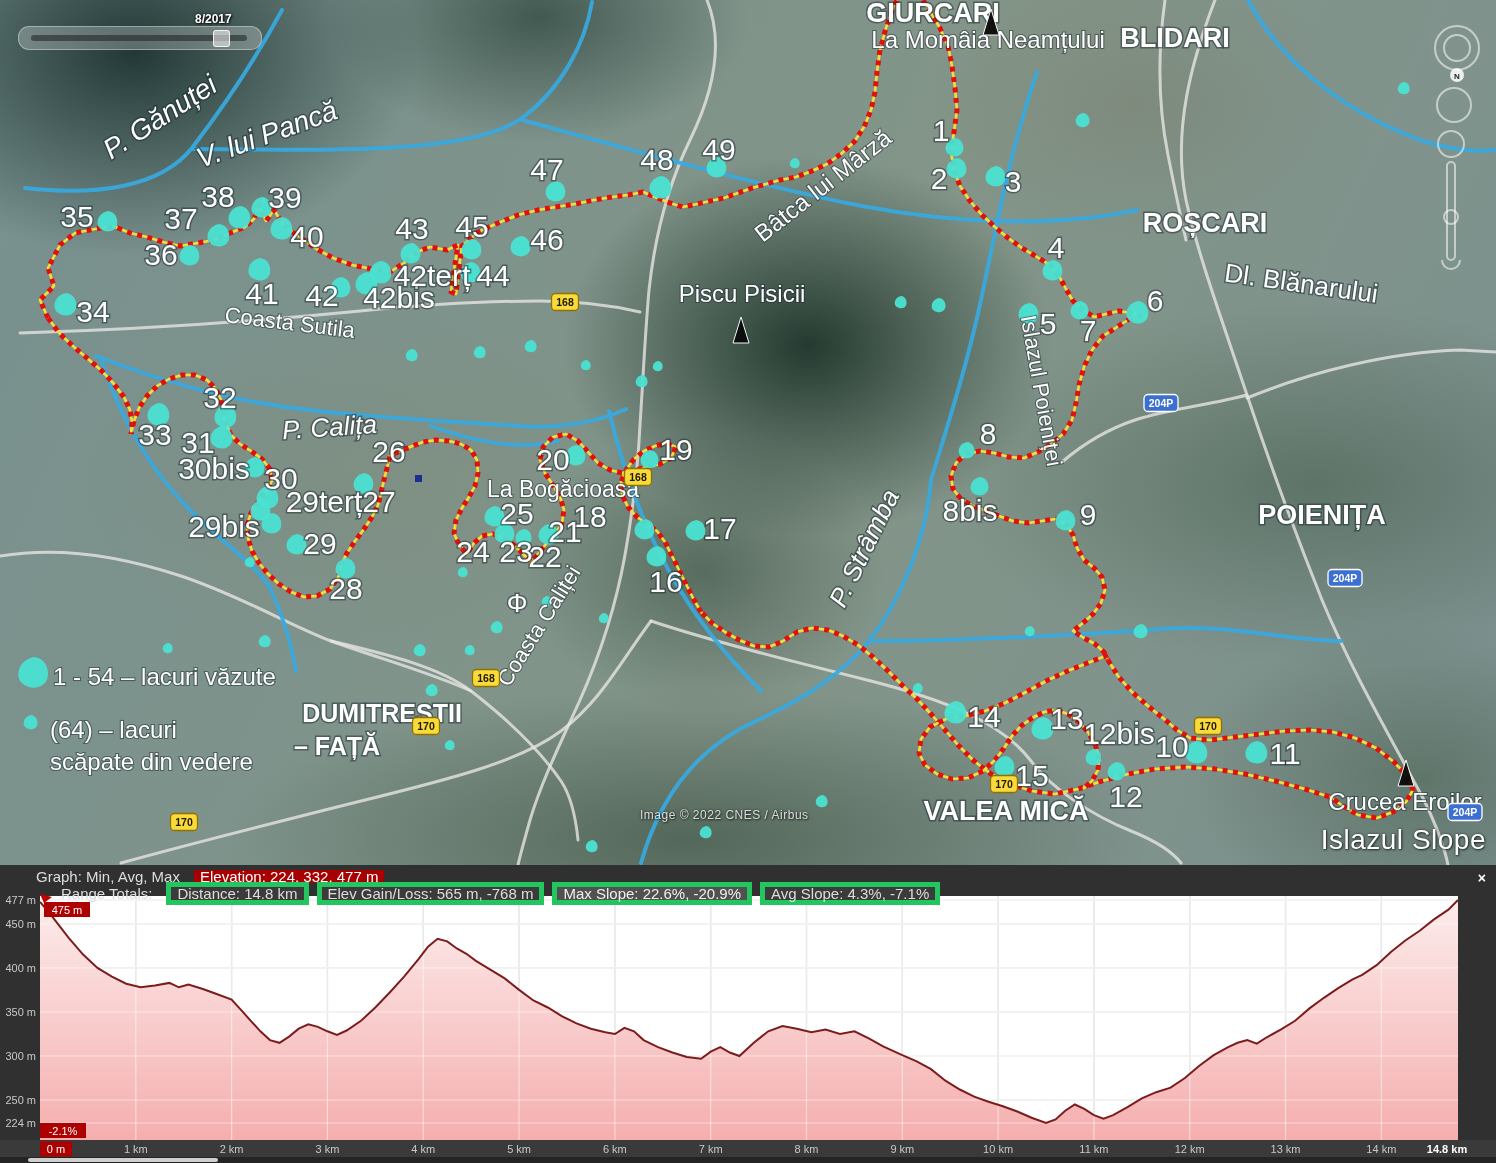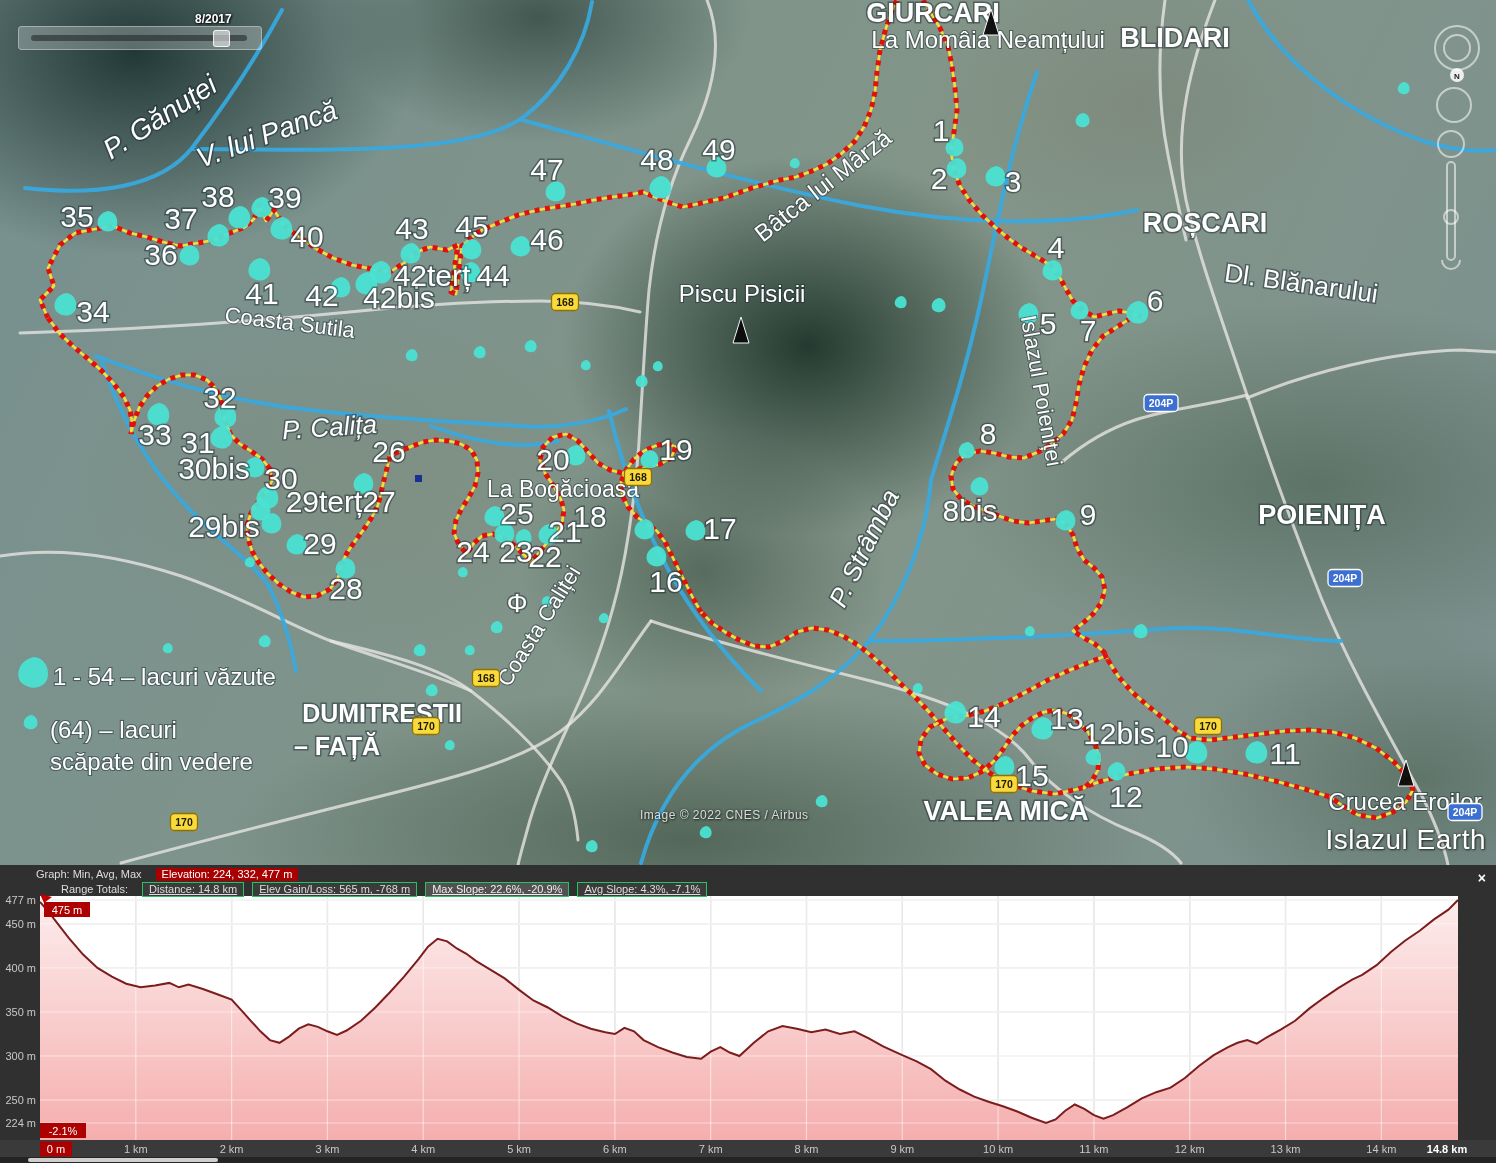--- a/index.html
+++ b/index.html
@@ -14,42 +14,42 @@
       radial-gradient(ellipse 260px 200px at 47% 66%,rgba(36,58,44,.45), rgba(36,58,44,0) 70%),
       radial-gradient(ellipse 520px 260px at 88% 56%,rgba(48,72,52,.42), rgba(48,72,52,0) 70%),
       radial-gradient(ellipse 640px 210px at 46% 97%,rgba(36,58,44,.5),  rgba(36,58,44,0) 72%),
       radial-gradient(ellipse 300px 200px at 76% 12%,rgba(118,120,102,.35),rgba(118,120,102,0) 70%),
       radial-gradient(ellipse 420px 240px at 24% 56%,rgba(128,134,112,.3),rgba(128,134,112,0) 70%),
       radial-gradient(ellipse 340px 220px at 95% 90%,rgba(60,82,60,.45), rgba(60,82,60,0) 70%),
       linear-gradient(115deg,#77908f,#839588 55%,#7c9190);}
   #map-svg{position:absolute;inset:0;}
   svg text{font-family:"Liberation Sans",sans-serif;}
   
-  #timeline{position:absolute;left:18px;top:26px;width:242px;height:22px;border-radius:4px;
+  #timeline{position:absolute;left:18px;top:26px;width:242px;height:22px;border-radius:11px;
     background:rgba(255,255,255,.26);border:1px solid rgba(255,255,255,.35);}
   #timeline .track{position:absolute;left:12px;top:8px;width:216px;height:6px;border-radius:3px;background:rgba(35,40,42,.6);}
   #timeline .handle{position:absolute;left:194px;top:3px;width:15px;height:15px;border-radius:3px;
     background:rgba(245,245,245,.55);border:1px solid rgba(255,255,255,.8);}
   #timeline .date{position:absolute;left:176px;top:-15px;color:#fff;font-size:12px;font-weight:bold;
     text-shadow:0 0 3px rgba(0,0,0,.9),1px 1px 2px rgba(0,0,0,.8);}
   
   .ovl{position:absolute;color:#fff;text-shadow:0 0 3px rgba(0,0,0,.6),1px 1px 2px rgba(0,0,0,.55);text-align:center;}
   #attribution{left:640px;top:808px;font-size:12px;color:rgba(255,255,255,.8);letter-spacing:.5px;}
   #ge-logo{right:10px;top:824px;left:auto;font-size:28px;letter-spacing:.5px;color:#fff;}
   #ge-logo .earth{font-weight:300;}
   
   #profile{position:absolute;left:0;top:865px;width:1496px;height:298px;background:#2e2e2e;}
   #profile-svg{position:absolute;inset:0;}
-  #profile-header{position:absolute;left:0;top:1px;width:100%;height:28px;z-index:3;font-size:11px;color:#ddd;}
+  #profile-header{position:absolute;left:0;top:1px;width:100%;height:28px;z-index:3;font-size:15px;color:#ddd;}
   .prow{position:absolute;left:0;white-space:nowrap;}
   #profile-row1{top:2px;padding-left:30px;}
   #profile-row2{top:16px;padding-left:55px;}
   .chip{display:inline-block;margin-right:8px;padding:0 6px;line-height:13px;}
   .chip.red{background:#a80000;color:#fff;}
-  .chip.box{border:1px solid #22c55e;background:#3b3b3b;text-decoration:underline;}
+  .chip.box{border:5px solid #22c55e;background:#3b3b3b;}
   .chip.box.hl{background:#515151;color:#eee;padding-left:6px;}
   #close-btn{position:absolute;top:6px;right:10px;z-index:4;color:#fff;font-size:14px;font-weight:bold;
     cursor:pointer;line-height:14px;}
 </style>
 </head>
 <body>
 
 <div id="app">
 
   <div id="map">
@@ -315,21 +315,21 @@
         <circle cx="27" cy="132" r="13"></circle>
         <rect x="23" y="150" width="8" height="98" rx="4"></rect>
         <circle cx="27" cy="205" r="7"></circle>
         <path d="M18,248 a9,9 0 0 0 18,0"></path>
       </g>
       <circle cx="33" cy="63" r="7" fill="rgba(255,255,255,.85)"></circle>
       <text x="33" y="66.5" font-size="8" font-weight="bold" text-anchor="middle" fill="#222">N</text>
     </svg>
 
     <div id="attribution" class="ovl">Image © 2022 CNES / Airbus</div>
-    <div id="ge-logo" class="ovl"><span>Islazul</span> <span class="earth">Earth</span></div>
+    <div id="ge-logo" class="ovl"><span>Islazul</span> <span class="earth">Slope</span></div>
   </div>
 
   <div id="profile">
     <svg id="profile-svg" viewBox="0 0 1496 298">
         <rect x="0" y="0" width="1496" height="298" fill="#303030"></rect>
         <rect x="40" y="31" width="1418" height="244" fill="#ffffff"></rect>
         <line x1="135.8108108108108" y1="31" x2="135.8108108108108" y2="275" stroke="#d7d7d7" stroke-width="1.4"></line>
         <line x1="231.6216216216216" y1="31" x2="231.6216216216216" y2="275" stroke="#d7d7d7" stroke-width="1.4"></line>
         <line x1="327.4324324324324" y1="31" x2="327.4324324324324" y2="275" stroke="#d7d7d7" stroke-width="1.4"></line>
         <line x1="423.2432432432432" y1="31" x2="423.2432432432432" y2="275" stroke="#d7d7d7" stroke-width="1.4"></line>

